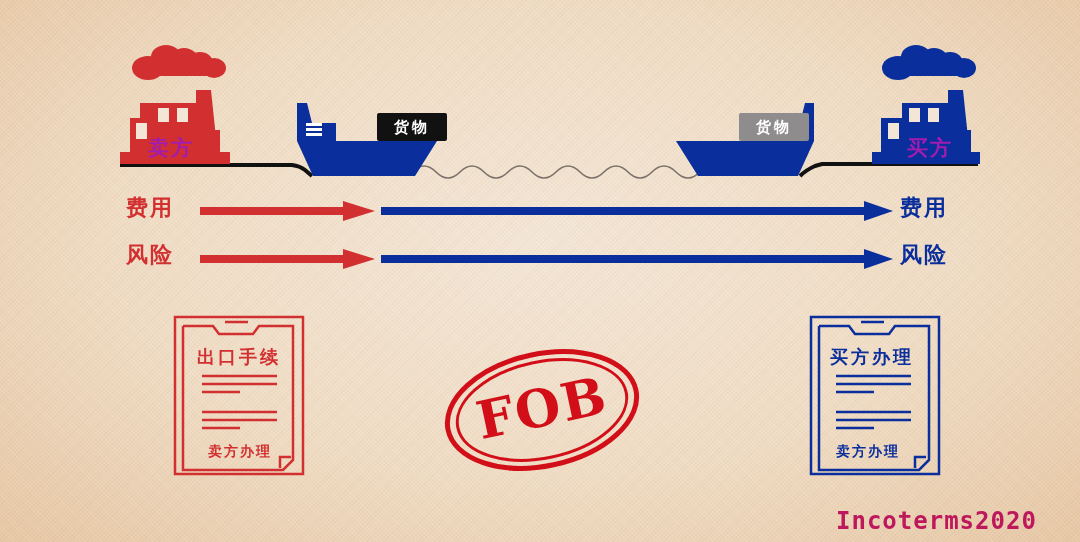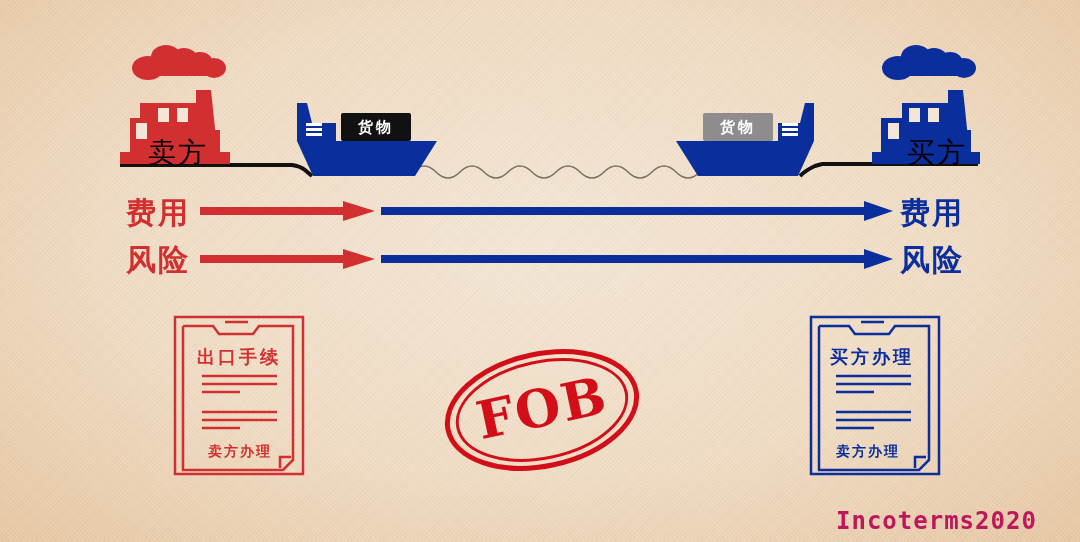--- a/index.html
+++ b/index.html
@@ -12,31 +12,31 @@
   .tex {
     position: absolute; inset: 0; pointer-events: none;
     background-image:
       repeating-linear-gradient(45deg, rgba(255,255,255,0.10) 0 1px, rgba(0,0,0,0) 1px 3px),
       repeating-linear-gradient(-45deg, rgba(180,120,70,0.06) 0 1px, rgba(0,0,0,0) 1px 3px);
   }
   .scene { position: absolute; left: 0; top: 0; }
   .label-red { color: #d23030; }
   .label-blue { color: #0a2e9c; }
   .side-label {
-    position: absolute; font-size: 30px; font-weight: bold; letter-spacing: 2px;
+    position: absolute; font-size: 22px; font-weight: bold; letter-spacing: 2px;
     font-family: "DejaVu Serif", serif;
   }
   .factory-label {
-    position: absolute; color: #000000; font-size: 28px; font-weight: normal; letter-spacing: 2px;
+    position: absolute; color: #a21caf; font-size: 21px; font-weight: bold; letter-spacing: 2px;
     font-family: "DejaVu Serif", serif;
   }
   .cargo {
     position: absolute; color: #fff; font-size: 15px; font-weight: bold;
     display: flex; align-items: center; justify-content: center; border-radius: 2px;
-    letter-spacing: 3px; font-family: "DejaVu Serif", serif;
+    letter-spacing: 3px; font-family: "DejaVu Serif", serif; margin-left: 36px;
   }
   .doc-title {
     position: absolute; font-size: 18px; font-weight: bold; letter-spacing: 3px;
     font-family: "DejaVu Serif", serif;
   }
   .doc-foot {
     position: absolute; font-size: 14px; font-weight: bold; letter-spacing: 2px;
     font-family: "DejaVu Serif", serif;
   }
   .stamp-text {

